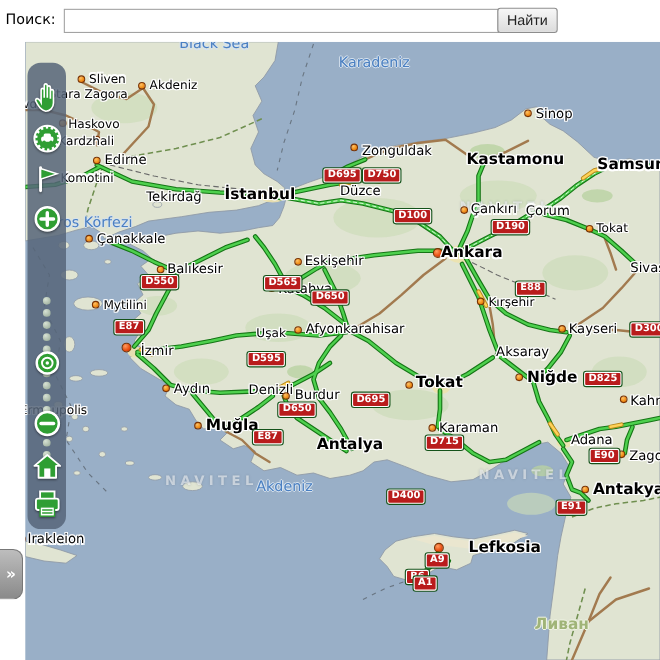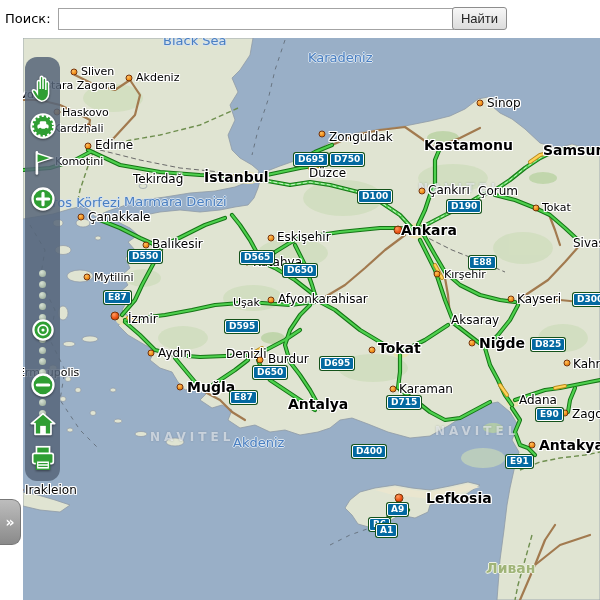--- a/index.html
+++ b/index.html
@@ -15,21 +15,21 @@
   .overlay{position:absolute;left:0;top:0;width:577px;height:562px;z-index:2;}
   .city{position:absolute;color:#000;white-space:nowrap;
     text-shadow:1px 0 #fff,-1px 0 #fff,0 1px #fff,0 -1px #fff,1px 1px #fff,-1px -1px #fff,1px -1px #fff,-1px 1px #fff;}
   .t1{font-size:14px;font-weight:bold;}
   .t2{font-size:12px;}
   .t3{font-size:11px;}
   .dot{position:absolute;width:7px;height:7px;border-radius:50%;
     background:radial-gradient(circle at 35% 30%,#ffc065,#f08c14 60%,#d3650a);
     border:1.4px solid #7a3304;transform:translate(-50%,-50%);box-sizing:border-box;}
   .dot.cap{width:9px;height:9px;background:radial-gradient(circle at 35% 30%,#ff9d60,#e84d10 60%,#b83205);}
-  .shield{position:absolute;background:#0369a1;color:#fff;font-size:9px;font-weight:bold;line-height:11px;
+  .shield{position:absolute;background:#b91c1c;color:#fff;font-size:9px;font-weight:bold;line-height:11px;
     padding:0 3px;border:1px solid #fff;box-shadow:0 0 0 1px #14521a;border-radius:2px;white-space:nowrap;}
   .sea{position:absolute;color:#4a7fc1;font-weight:normal;font-size:13px;white-space:nowrap;
     text-shadow:1px 0 #d6e2ee,-1px 0 #d6e2ee,0 1px #d6e2ee,0 -1px #d6e2ee;}
   .country{position:absolute;color:#a0b478;font-weight:bold;font-size:14px;
     text-shadow:1px 0 #eef2e2,-1px 0 #eef2e2,0 1px #eef2e2,0 -1px #eef2e2;}
   .watermark{position:absolute;color:rgba(255,255,255,.55);font-size:12px;font-weight:bold;
     letter-spacing:4px;text-shadow:0 0 2px rgba(100,115,130,.45);}
   .toolbar{position:absolute;left:25px;top:57px;width:35px;height:424px;z-index:10;
     background:rgba(86,101,121,.85);border-radius:12px;}
   .tool-btn{position:absolute;left:0;width:35px;height:34px;cursor:pointer;}
@@ -244,21 +244,20 @@
           <polyline points="209,138 222,140"></polyline>
       </g>
     </g>
   </svg>
   <div class="overlay">
       <div class="watermark" style="left: 127px; top: 392px;">NAVITEL</div>
       <div class="watermark" style="left: 395px; top: 143px;">NAVITEL</div>
       <div class="watermark" style="left: 412px; top: 386px;">NAVITEL</div>
       <div class="sea" style="left: 140px; top: -5px;">Black Sea</div>
       <div class="sea" style="left: 285px; top: 12px;">Karadeniz</div>
-      <div class="sea" style="left: 101px; top: 156px;">Marmara Denizi</div>
       <div class="sea" style="left: 13px; top: 157px;">Saros Körfezi</div>
       <div class="sea" style="left: 210px; top: 397px;">Akdeniz</div>
       <div class="country" style="left: 463px; top: 522px;">Ливан</div>
       <div class="dot" style="left: 51px; top: 34px;"></div>
       <div class="city t3" style="left: 58px; top: 27px;">Sliven</div>
       <div class="city t3" style="left: 21px; top: 41px;">Stara Zagora</div>
       <div class="dot" style="left: 106px; top: 40px;"></div>
       <div class="city t3" style="left: 113px; top: 33px;">Akdeniz</div>
       <div class="dot" style="left: 34px; top: 74px;"></div>
       <div class="city t3" style="left: 39px; top: 68px;">Haskovo</div>

